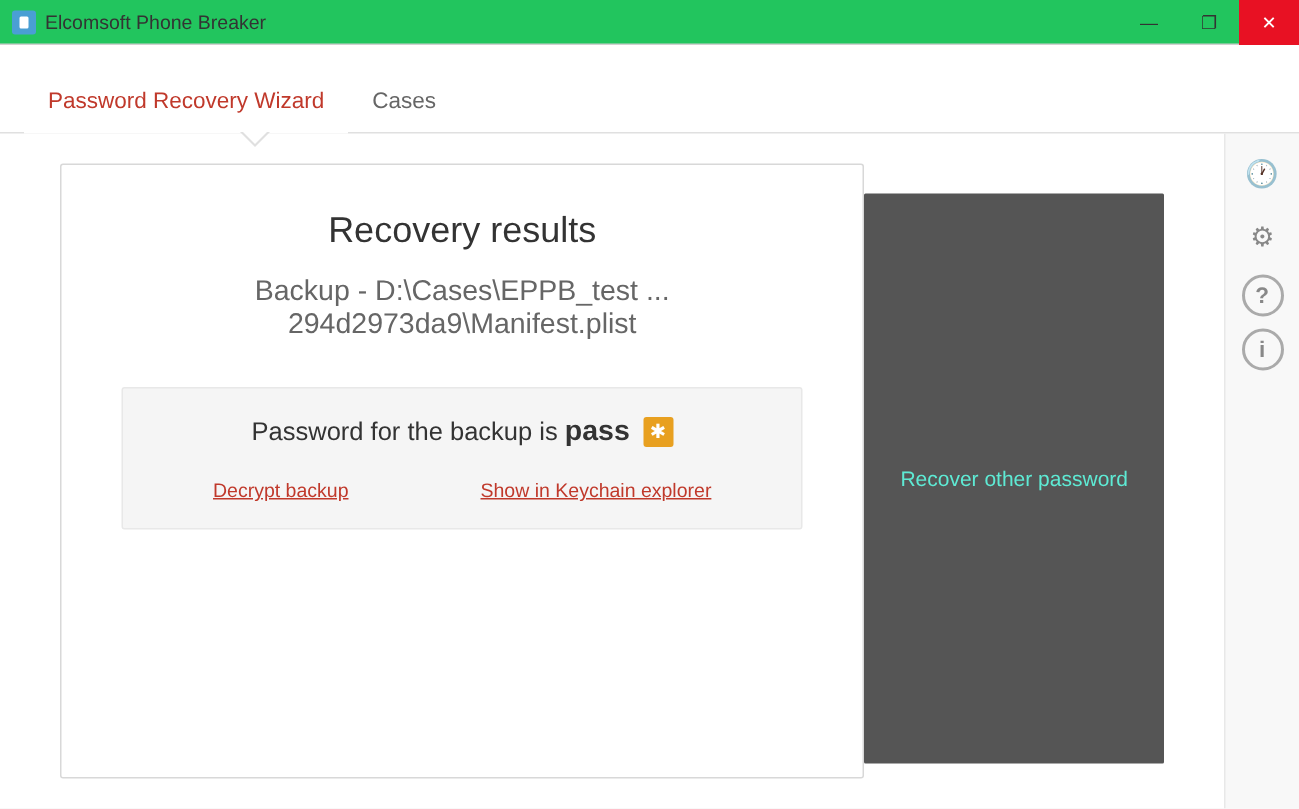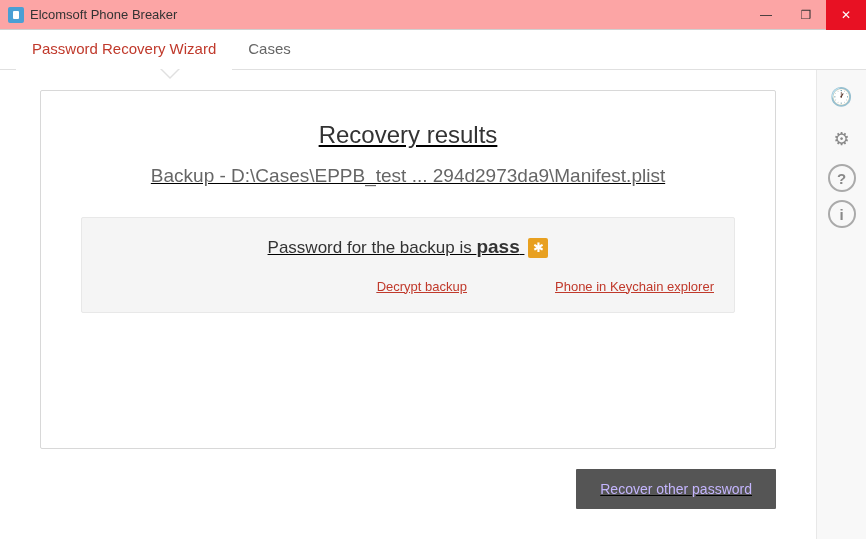--- a/index.html
+++ b/index.html
@@ -11,21 +11,21 @@
       font-family: 'Segoe UI', Arial, sans-serif;
       font-size: 14px;
       overflow: hidden;
     }
 
     
     .title-bar {
       display: flex;
       align-items: center;
       justify-content: space-between;
-      background: #fca5a5;
+      background: #22c55e;
       height: 30px;
       padding: 0 0 0 8px;
       border-bottom: 1px solid #d0d0d0;
     }
 
     .title-bar-left {
       display: flex;
       align-items: center;
       gap: 6px;
     }
@@ -76,21 +76,21 @@
       background: white;
     }
 
     
     .nav-bar {
       display: flex;
       align-items: flex-end;
       padding: 0 16px;
       background: white;
       border-bottom: 1px solid #e0e0e0;
-      height: 40px;
+      height: 59px;
       position: relative;
     }
 
     .nav-item {
       padding: 10px 16px 12px 16px;
       cursor: pointer;
       font-size: 15px;
       color: #666;
       position: relative;
     }
@@ -138,22 +138,21 @@
     
     .content-area {
       display: flex;
       flex: 1;
     }
 
     .main-content {
       flex: 1;
       padding: 20px 40px;
       display: flex;
-      flex-direction: column;
-      text-decoration: underline;
+      flex-direction: row;
     }
 
     
     .right-sidebar {
       width: 50px;
       background: #f8f8f8;
       border-left: 1px solid #e8e8e8;
       display: flex;
       flex-direction: column;
       align-items: center;
@@ -227,41 +226,41 @@
       position: relative;
       top: -1px;
       font-size: 13px;
       line-height: 20px;
       text-align: center;
       color: white;
     }
 
     .result-links {
       display: flex;
-      justify-content: flex-end;
+      justify-content: center;
       gap: 88px;
     }
 
     .result-link {
       color: #c0392b;
       text-decoration: underline;
       cursor: pointer;
       font-size: 13px;
     }
 
     
     .bottom-area {
       display: flex;
       justify-content: flex-end;
       padding: 20px 0 10px 0;
     }
 
     .recover-btn {
       background: #555;
-      color: #c4b5fd;
+      color: #5eead4;
       border: none;
       padding: 12px 24px;
       font-size: 14px;
       cursor: pointer;
       border-radius: 1px;
     }
   </style>
 </head>
 <body>
 
@@ -302,21 +301,21 @@
         <div class="panel-title">Recovery results</div>
         <div class="panel-subtitle">Backup - D:\Cases\EPPB_test ... 294d2973da9\Manifest.plist</div>
 
         <div class="result-box">
           <div class="result-text">
             <span>Password for the backup is </span><span class="result-password">pass</span>
             <span class="key-icon">✱</span>
           </div>
           <div class="result-links">
             <a class="result-link">Decrypt backup</a>
-            <a class="result-link">Phone in Keychain explorer</a>
+            <a class="result-link">Show in Keychain explorer</a>
           </div>
         </div>
       </div>
 
       <div class="bottom-area">
         <button class="recover-btn">Recover other password</button>
       </div>
 
     </div>
 

